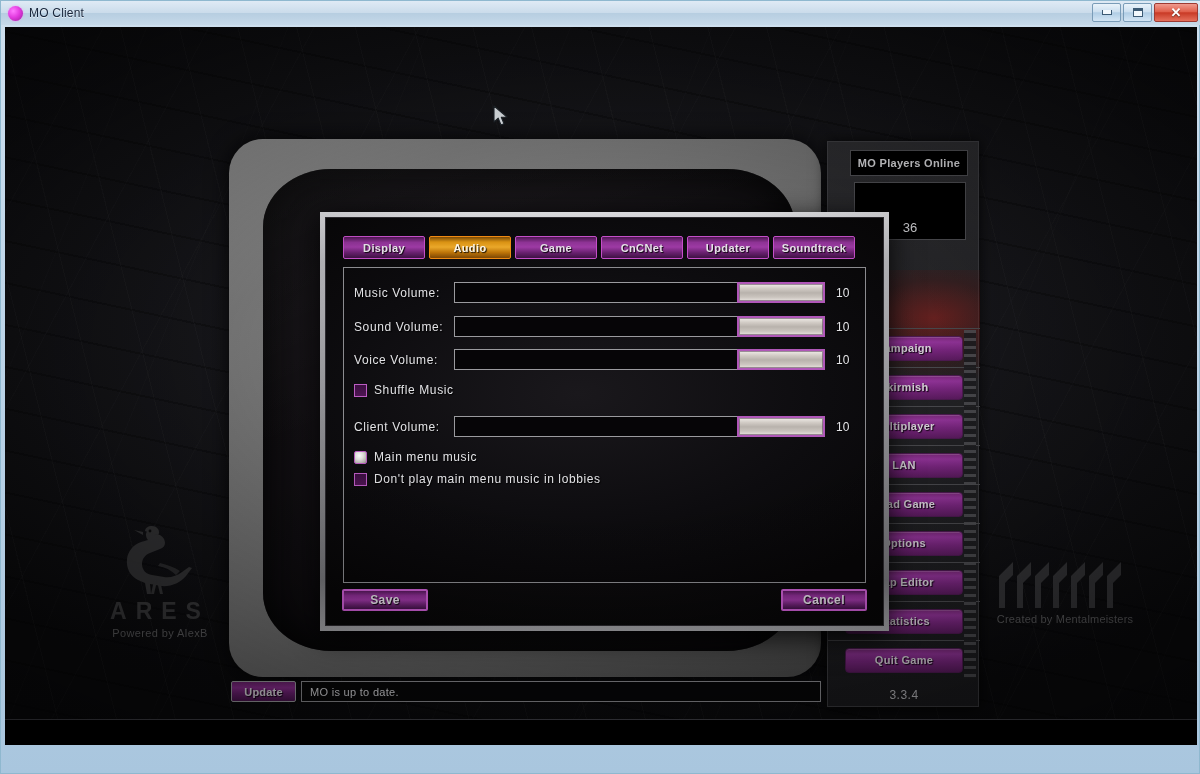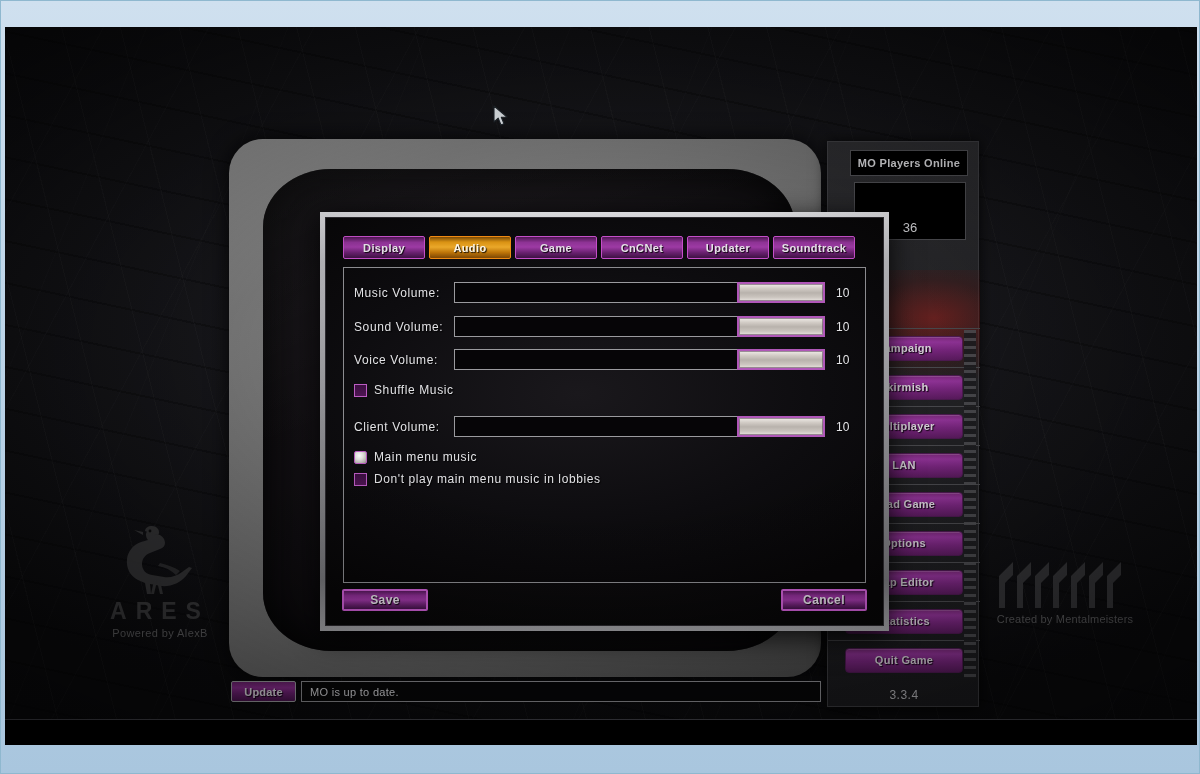--- a/index.html
+++ b/index.html
@@ -294,20 +294,36 @@
     position: absolute; left: 0; bottom: 0; width: 1192px; height: 26px;
     background: #000;
     border-top: 1px solid #43434a;
   }
 </style>
 </head>
 <body>
 
 <div id="os-window">
 
+  <div id="titlebar">
+    <div id="title-icon"></div>
+    <div id="title-text">MO Client</div>
+
+    <div id="win-controls">
+      <div class="win-btn">
+        <span class="glyph-min"></span>
+      </div>
+      <div class="win-btn">
+        <span class="glyph-max"></span>
+      </div>
+      <div class="win-btn close">
+        <span class="glyph-close">✕</span>
+      </div>
+    </div>
+  </div>
 
   <div id="game">
 
     <div class="watermark" id="ares-logo">
       <div id="ares-bird">
         <svg width="92" height="78" viewBox="0 0 92 78" aria-hidden="true">
           <path fill="#343436" d="M40 6c-5 0-8 3-8 7 0 2 1 4 2 5l-7 2c-8 3-13 9-14 17-1 9 3 17 11 21l7 3 2 11h4l-1-10 11 2c10 1 19-3 25-10l6-8-3-1-7 5c-5 4-12 6-18 5l-12-2c-6-1-10-5-10-11 0-5 3-9 8-11l10-4c3-1 5-3 5-6 0-5-4-9-10-9z"></path>
           <path fill="#343436" d="M31 9c0-3 3-5 7-5 4 0 7 3 7 6 0 1 0 2-1 3l-6-1-7-3z"></path>
           <circle cx="36" cy="9" r="1.4" fill="#0c0c0d"></circle>
           <path fill="#343436" d="M29 10l-9-2 9 5z"></path>

